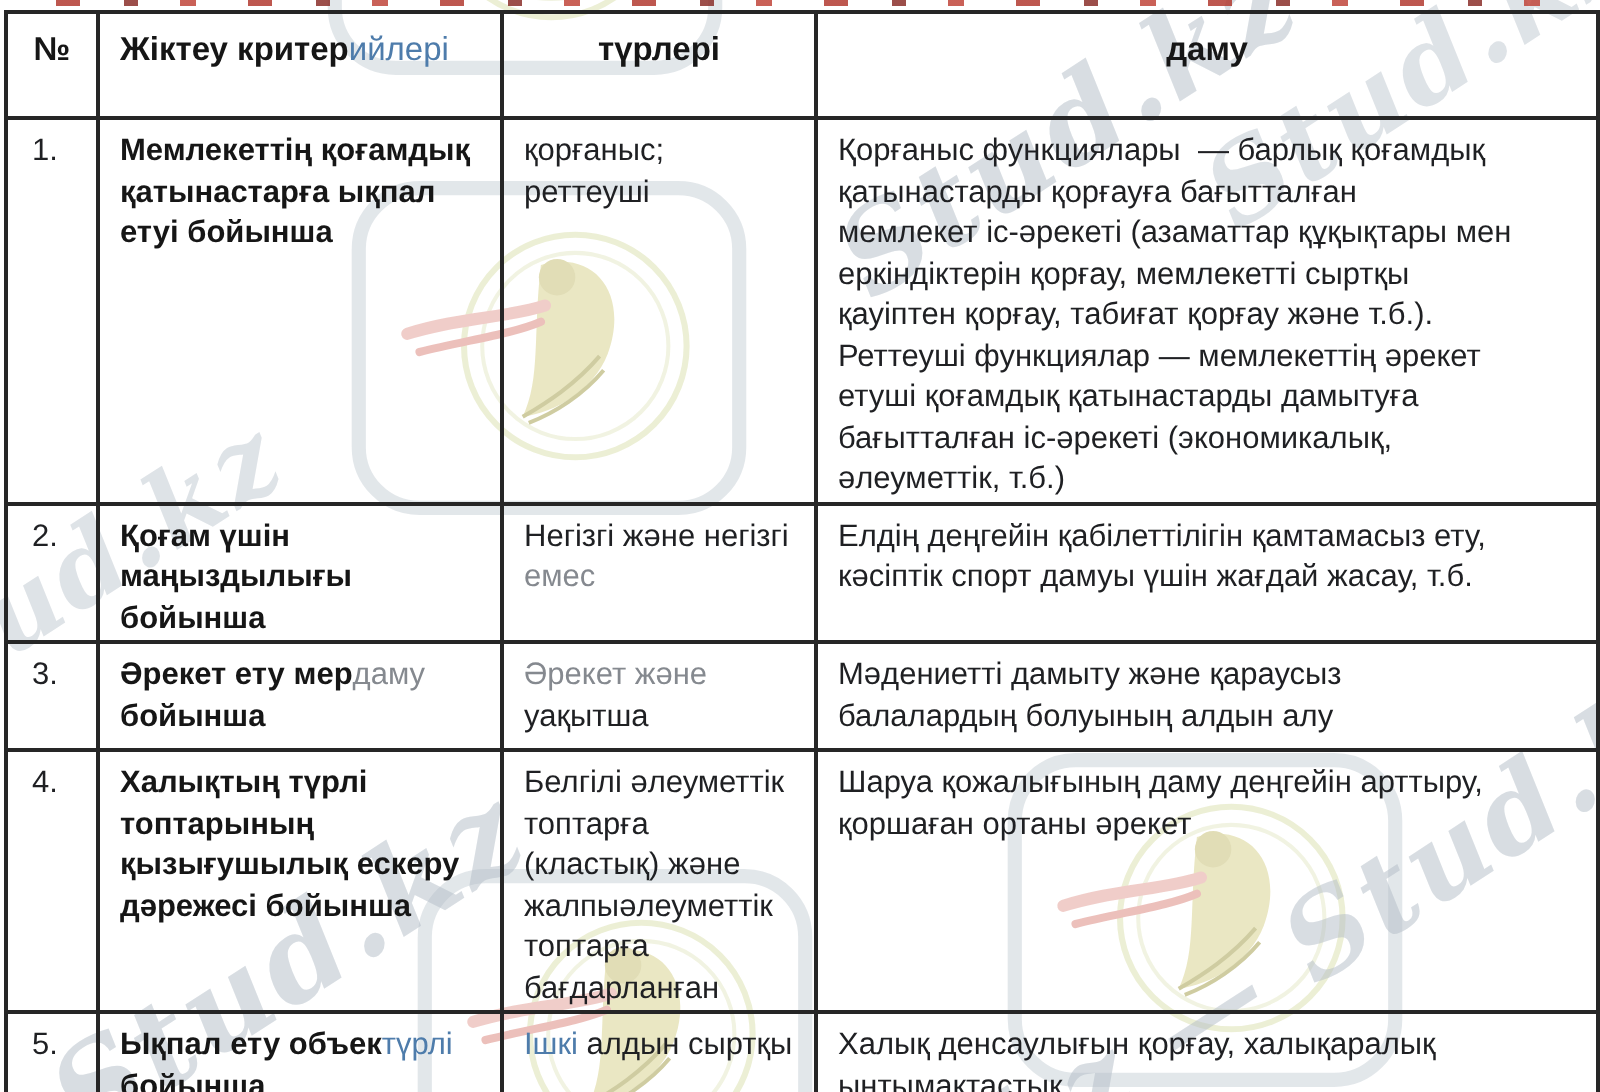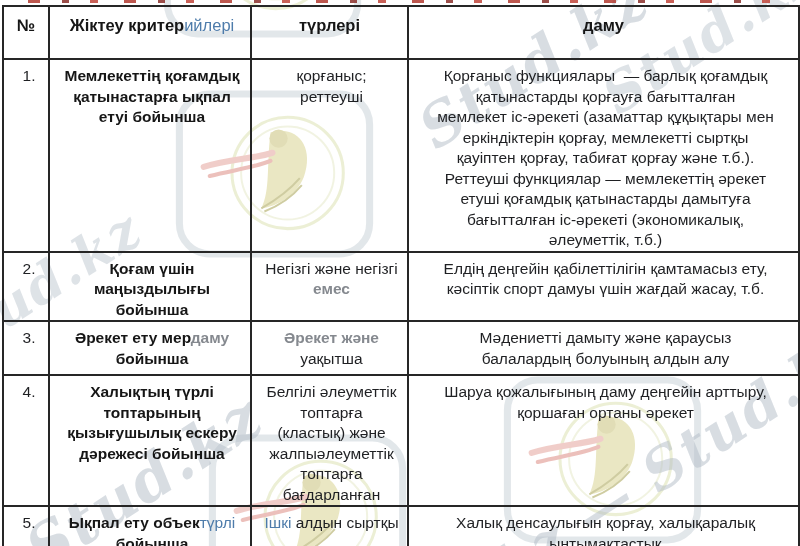--- a/index.html
+++ b/index.html
@@ -25,28 +25,28 @@
   }
   
   table.tbl{
     position:absolute; left:2px; top:5px; z-index:1;
     width:796px; border-collapse:collapse; table-layout:fixed;
     background:transparent;
   }
   .tbl td{
     border:2px solid #262626; vertical-align:top;
     padding:6px 6px 0 10px; white-space:pre; overflow:hidden;
-    font-size:15.5px; line-height:20.5px; color:#1f2023;text-align:center;
+    font-size:15.5px; line-height:20.5px; color:#1f2023;
   }
   .tbl tr.head td{font-weight:700; font-size:16.5px; padding-top:8px; color:#161616;}
   .tbl td.center{text-align:center; padding-left:4px; padding-right:4px;}
   .tbl td.numcell{padding-left:12px;}
   .b{font-weight:700; color:#161616;}
   .blue{font-weight:400; color:#4e7cab;}
-  .gray{font-weight:700; color:#85898f;margin-top:12px;}
+  .gray{font-weight:400; color:#85898f;margin-top:12px;}
 </style>
 </head>
 <body>
 
 <div class="screen">
 
   <div class="wm-layer">
     <svg width="0" height="0" style="position:absolute">
       <defs>
         <symbol id="birdlogo" viewBox="0 0 200 170">

